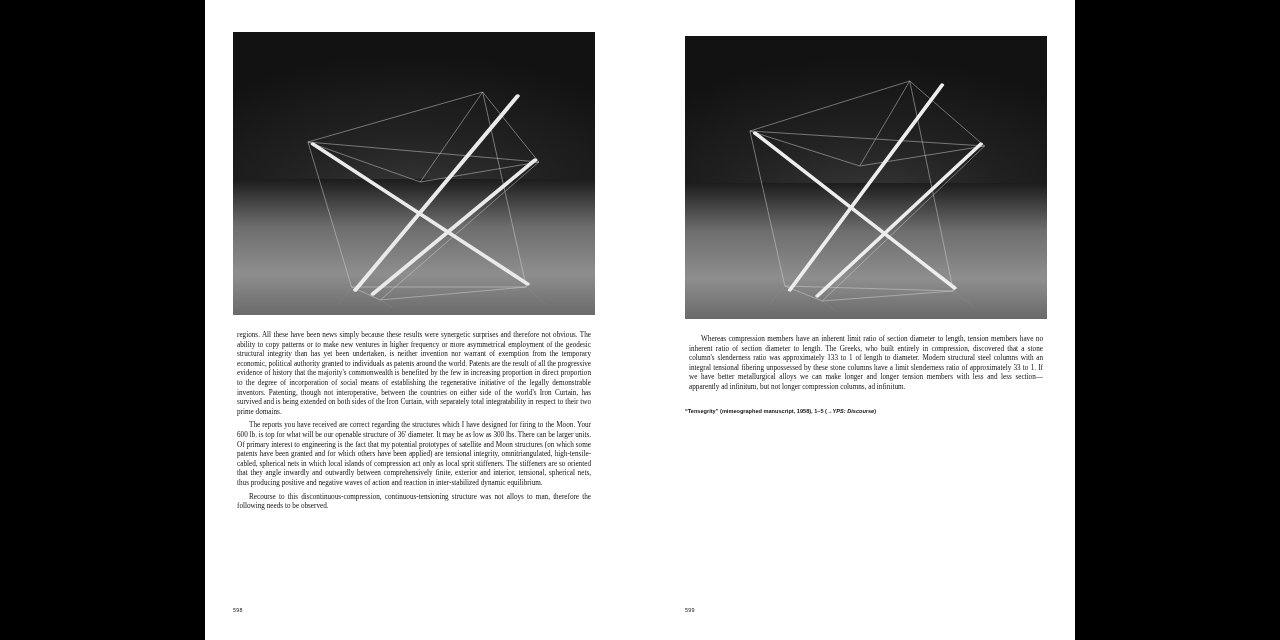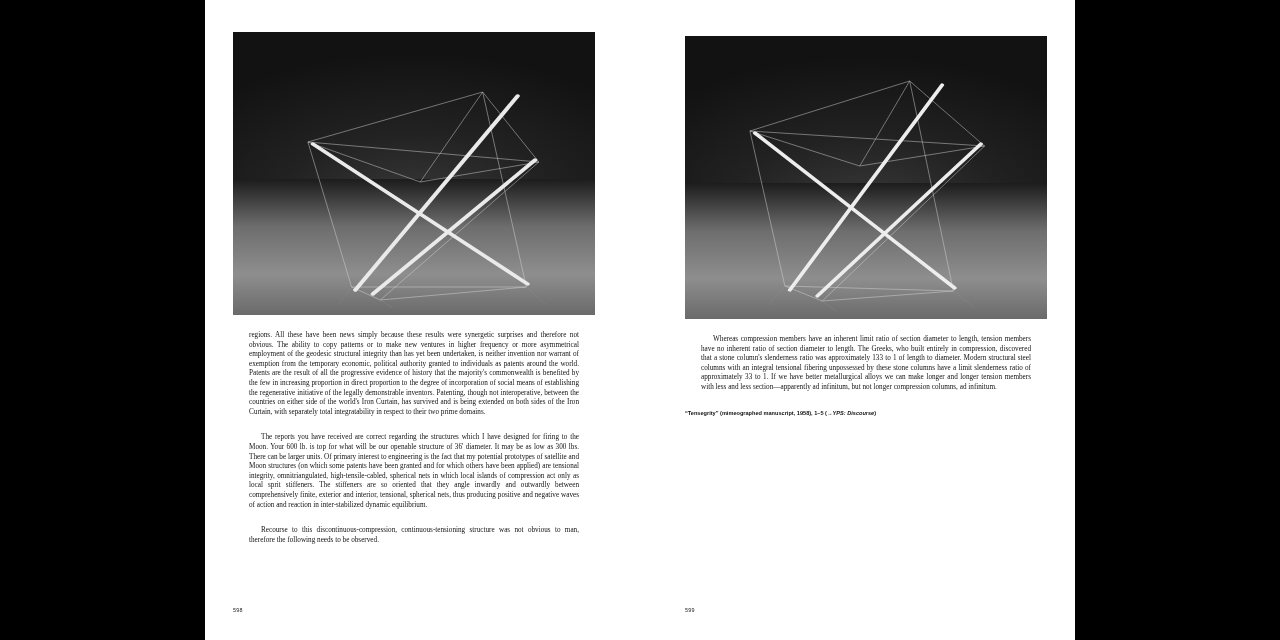--- a/index.html
+++ b/index.html
@@ -70,21 +70,21 @@
   .body-text {
     margin-top: 16px;
     font-size: 7.2px;
     line-height: 9.6px;
     color: #111111;
     text-align: justify;
     -webkit-hyphens: auto;
     hyphens: auto;
   }
   .body-text p {
-    margin: 16px;
+    margin: 4px;
     text-indent: 12px;
   }
   .body-text p.first {
     text-indent: 0;
   }
   .source-note {
     margin-top: 14px;
     font-size: 5.6px;
     line-height: 8px;
     color: #111111;
@@ -138,21 +138,21 @@
           <path d="M95 255 L85 272"></path>
           <path d="M235 255 L250 272"></path>
           <path d="M118 268 L128 276"></path>
         </g>
       </svg>
     </div>
 
     <div class="body-text">
       <p class="first">regions. All these have been news simply because these results were synergetic surprises and therefore not obvious. The ability to copy patterns or to make new ventures in higher frequency or more asymmetrical employment of the geodesic structural integrity than has yet been undertaken, is neither invention nor warrant of exemption from the temporary economic, political authority granted to individuals as patents around the world. Patents are the result of all the progressive evidence of history that the majority's commonwealth is benefited by the few in increasing proportion in direct proportion to the degree of incorporation of social means of establishing the regenerative initiative of the legally demonstrable inventors. Patenting, though not interoperative, between the countries on either side of the world's Iron Curtain, has survived and is being extended on both sides of the Iron Curtain, with separately total integratability in respect to their two prime domains.</p>
       <p>The reports you have received are correct regarding the structures which I have designed for firing to the Moon. Your 600 lb. is top for what will be our openable structure of 36' diameter. It may be as low as 300 lbs. There can be larger units. Of primary interest to engineering is the fact that my potential prototypes of satellite and Moon structures (on which some patents have been granted and for which others have been applied) are tensional integrity, omnitriangulated, high-tensile-cabled, spherical nets in which local islands of compression act only as local sprit stiffeners. The stiffeners are so oriented that they angle inwardly and outwardly between comprehensively finite, exterior and interior, tensional, spherical nets, thus producing positive and negative waves of action and reaction in inter-stabilized dynamic equilibrium.</p>
-      <p>Recourse to this discontinuous-compression, continuous-tensioning structure was not obvious to man, therefore the following needs to be observed.</p>
+      <p>Recourse to this discontinuous-compression, continuous-tensioning structure was not alloys to man, therefore the following needs to be observed.</p>
     </div>
 
     <div class="folio folio-left">598</div>
   </div>
 
   <div class="page page-right">
 
     <div class="plate">
       <div class="glow"></div>
       <div class="floor"></div>

